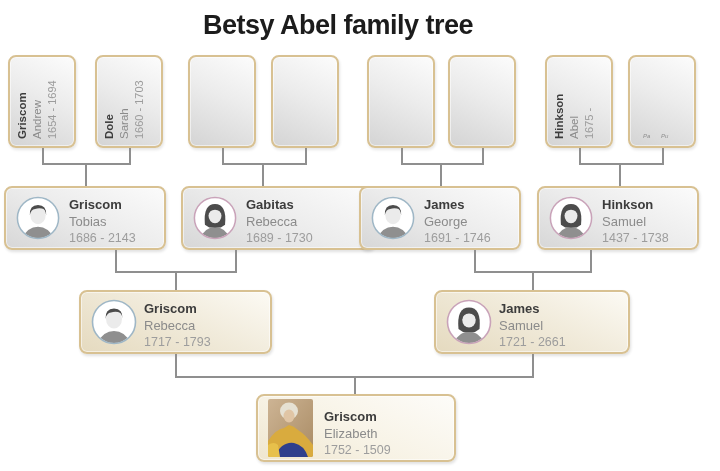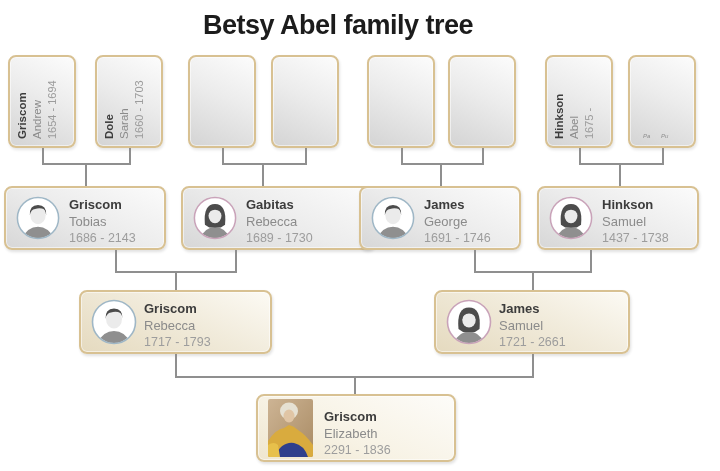--- a/index.html
+++ b/index.html
@@ -225,17 +225,17 @@
       <rect width="45" height="58" fill="url(#pbg)"></rect>
       <ellipse cx="21" cy="12" rx="9" ry="8.5" fill="#e6e1d3"></ellipse>
       <ellipse cx="21" cy="17" rx="5.5" ry="6.5" fill="#e0c5a5"></ellipse>
       <path d="M0,58 L0,42 Q8,30 16,29 L21,26 Q26,27 30,31 Q38,36 45,46 L45,58 Z" fill="#d9ab3e"></path>
       <path d="M6,58 Q14,42 26,44 Q36,46 40,58 Z" fill="#2f3f8c"></path>
       <path d="M0,58 L0,46 Q6,42 10,46 L12,58 Z" fill="#e7c04b"></path>
     </svg>
     <div class="ptext">
       <div class="surname">Griscom</div>
       <div class="given">Elizabeth</div>
-      <div class="years">2291 - 1836</div>
+      <div class="years">1752 - 1509</div>
     </div>
   </div>
 
 </div>
 
 </body></html>

